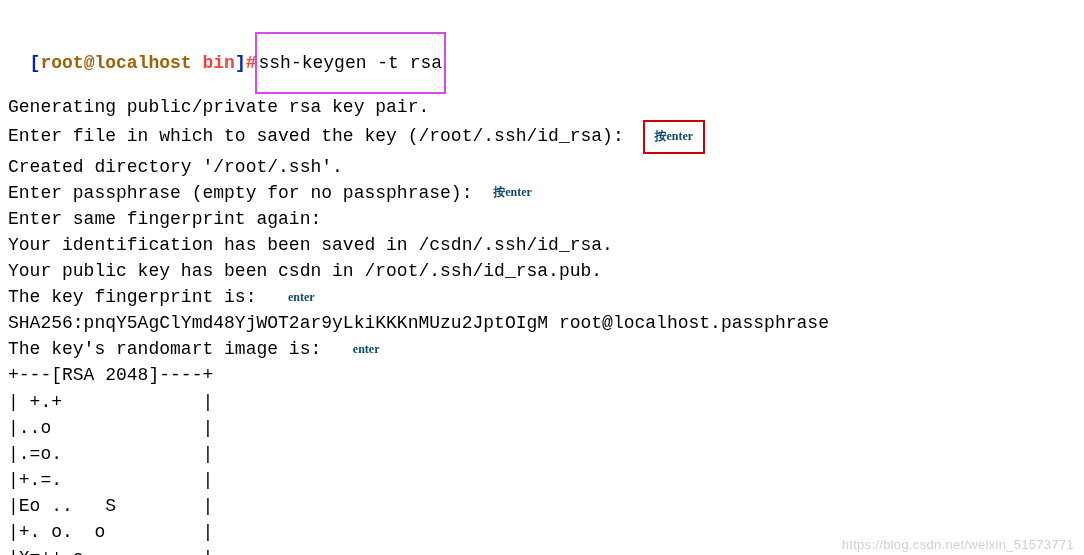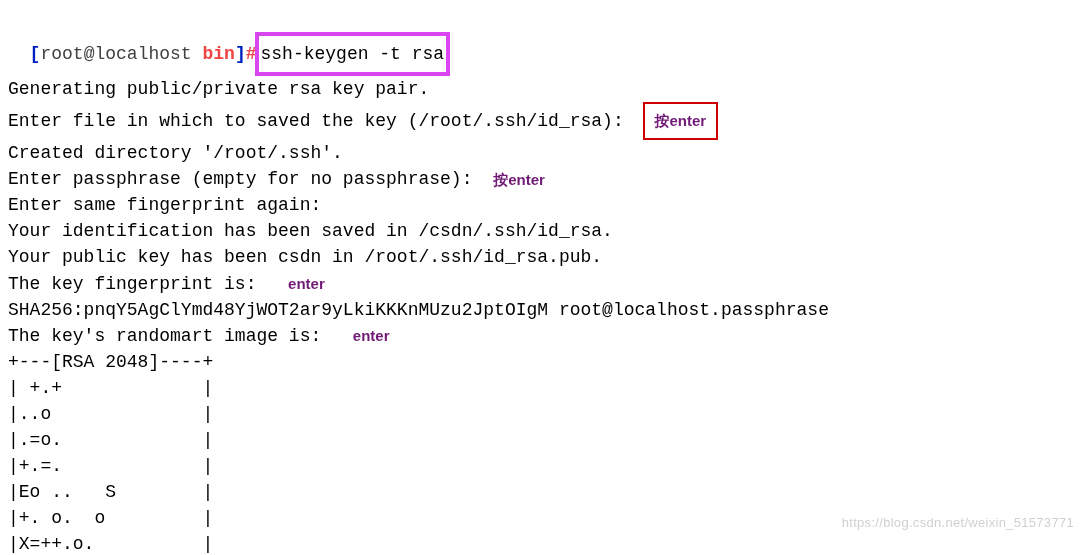--- a/index.html
+++ b/index.html
@@ -17,58 +17,58 @@
       position: relative;
       width: 1084px;
       height: 555px;
       overflow: hidden;
     }
     .line {
       white-space: pre;
       position: relative;
     }
     .prompt-user {
-      color: #404040;
-      font-weight: normal;
+      color: #a16207;
+      font-weight: bold;
       margin-top: 36px;
     }
     .prompt-path {
       color: #ef4444;
       font-weight: bold;
     }
     .prompt-bracket {
       color: #0020c0;
       font-weight: bold;
     }
     .command-box {
-      border: 4px solid #d946ef;
+      border: 2px solid #d946ef;
       display: inline-block;
-      padding: 5px 2px;
+      padding: 16px 2px;
       margin-left: -2px;
       text-align: center;
     }
     .annotation {
-      color: #701a75;
-      font-family: Liberation Sans, sans-serif;
+      color: #0c4a6e;
+      font-family: Liberation Serif, serif;
       font-weight: bold;
-      font-size: 15px;
+      font-size: 12px;
       display: inline-block;
       vertical-align: middle;
     }
     .annotation-box {
       border: 2px solid #d00000;
       padding: 6px 10px;
       margin-left: 8px;
     }
     .annotation-plain {
       margin-left: 10px;
     }
     .watermark {
       position: absolute;
-      bottom: 22px;
+      bottom: 0;
       right: 10px;
       font-size: 13px;
       color: #d0d0d0;
       font-family: Arial, sans-serif;
       letter-spacing: 0.3px;
     }
   </style>
 </head>
 <body>
 

